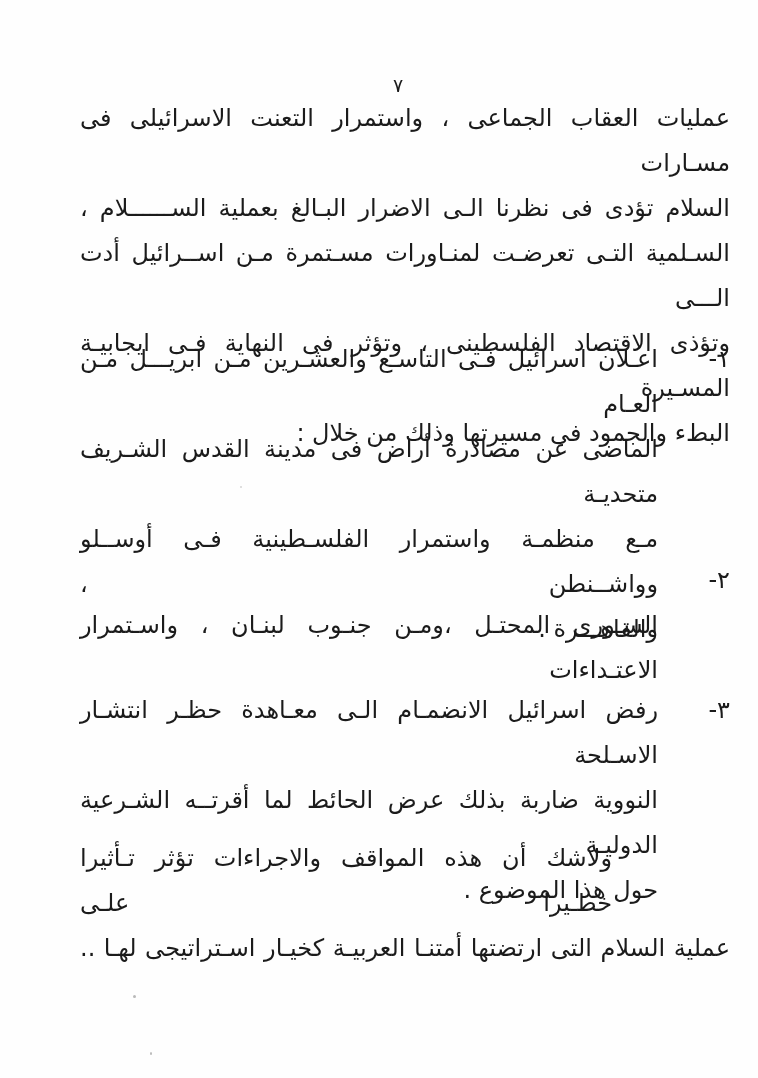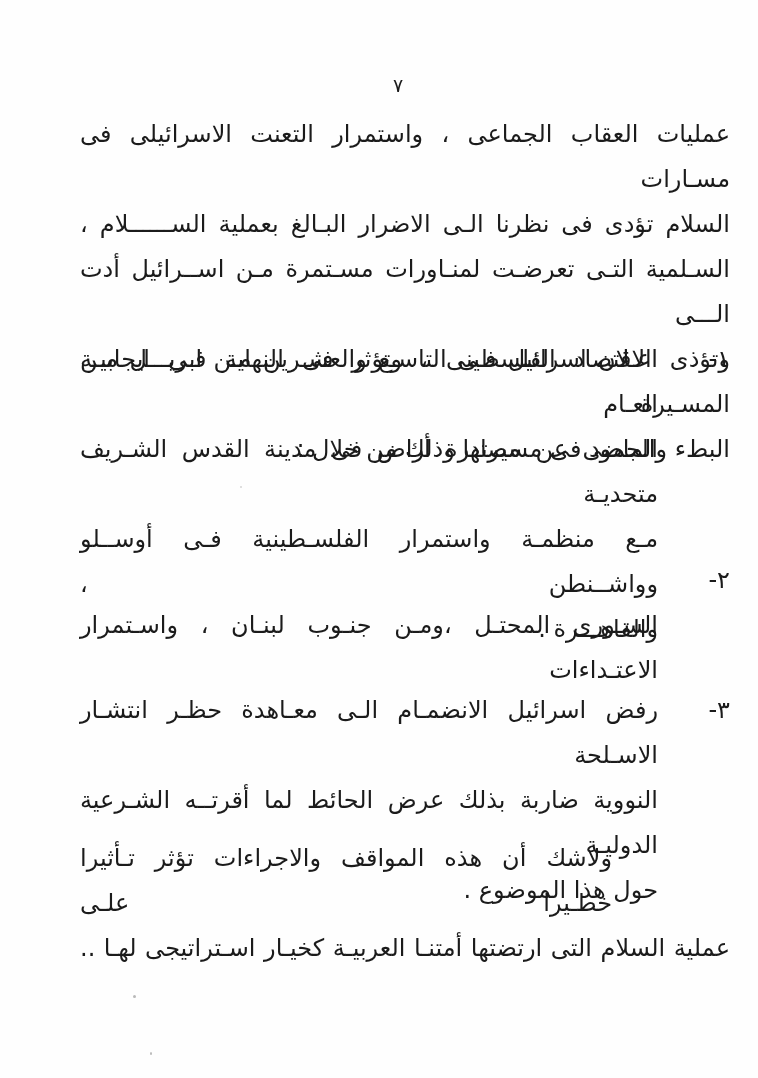--- a/index.html
+++ b/index.html
@@ -28,21 +28,21 @@
   .content {
     position: absolute;
     top: 0;
     left: 80px;
     right: 28px;
     direction: rtl;
     font-size: 24px;
     line-height: 45px;
   }
   .block { position: absolute; left: 0; right: 0; }
-  #para1 { top: 112px; }
+  #para1 { top: 96px; }
   #item1 { top: 337px; }
   #item2 { top: 558px; }
   #item3 { top: 688px; }
   #para2 { top: 836px; }
 
   .jline {
     text-align: justify;
     text-align-last: justify;
   }
   .sline {

